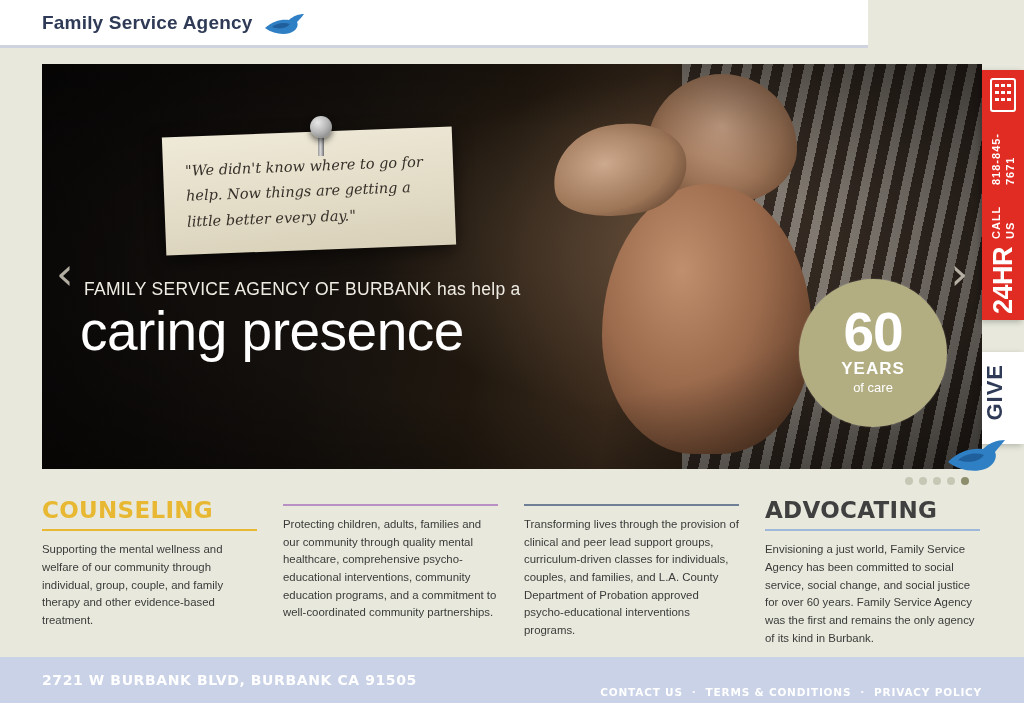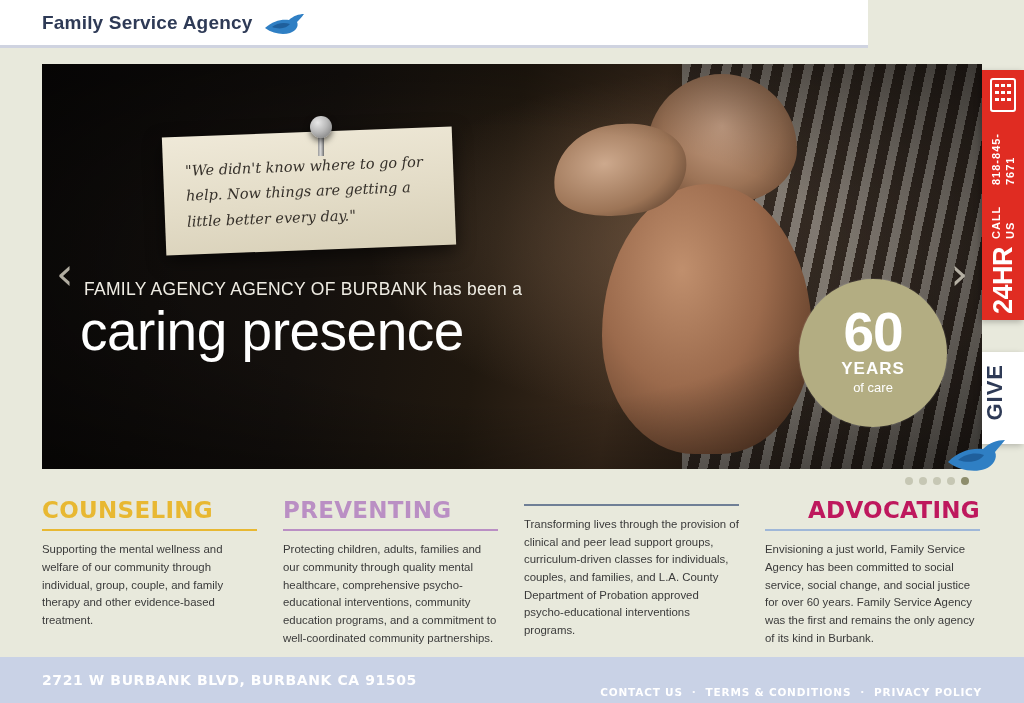--- a/index.html
+++ b/index.html
@@ -327,21 +327,21 @@
   }
   .col p {
     margin: 0;
     font-size: 11.4px;
     line-height: 1.55;
     color: #3a3a3a;
   }
   .c1 h3 { color: #e8b832; }  .c1 .rule { background: #e8b832; }
   .c2 h3 { color: #ba8fc4; }  .c2 .rule { background: #ba8fc4; }
   .c3 h3 { color: #6f7f96; }  .c3 .rule { background: #6f7f96; }
-  .c4 h3 { color: #be185d; text-align: right; }  .c4 .rule { background: #9fb7d8; }
+  .c4 h3 { color: #404040; }  .c4 .rule { background: #9fb7d8; }
 
   
   .footer {
     position: absolute;
     left: 0; bottom: 0;
     width: 1024px;
     height: 46px;
     background: #c9d2e6;
     display: flex;
     align-items: center;
@@ -402,21 +402,21 @@
   </div>
 
   <div class="pin-stem"></div>
   <div class="pin"></div>
 
   <div class="note">
     <div class="note-text">"We didn't know where to go for help. Now things are getting a little better every day."</div>
   </div>
 
   <div class="hero-copy">
-    <p class="hl-eyebrow">FAMILY AGENCY AGENCY OF BURBANK has been a</p>
+    <p class="hl-eyebrow">FAMILY SERVICE AGENCY OF BURBANK has help a</p>
     <h1 class="hl-main">caring presence</h1>
   </div>
 
   <div class="badge60">
     <span class="n">60</span>
     <span class="y">YEARS</span>
     <span class="c">of care</span>
   </div>
 
   <div class="arrow arrow-left">‹</div>
@@ -461,21 +461,20 @@
   <span>GIVE</span>
 </div>
 
 <div class="cols">
   <div class="col c1">
     <h3>COUNSELING</h3>
     <div class="rule"></div>
     <p>Supporting the mental wellness and welfare of our community through individual, group, couple, and family therapy and other evidence-based treatment.</p>
   </div>
   <div class="col c2">
-    <h3>PREVENTING</h3>
     <div class="rule"></div>
     <p>Protecting children, adults, families and our community through quality mental healthcare, comprehensive psycho-educational interventions, community education programs, and a commitment to well-coordinated community partnerships.</p>
   </div>
   <div class="col c3">
     <div class="rule"></div>
     <p>Transforming lives through the provision of clinical and peer lead support groups, curriculum-driven classes for individuals, couples, and families, and L.A. County Department of Probation approved psycho-educational interventions programs.</p>
   </div>
   <div class="col c4">
     <h3>ADVOCATING</h3>
     <div class="rule"></div>

